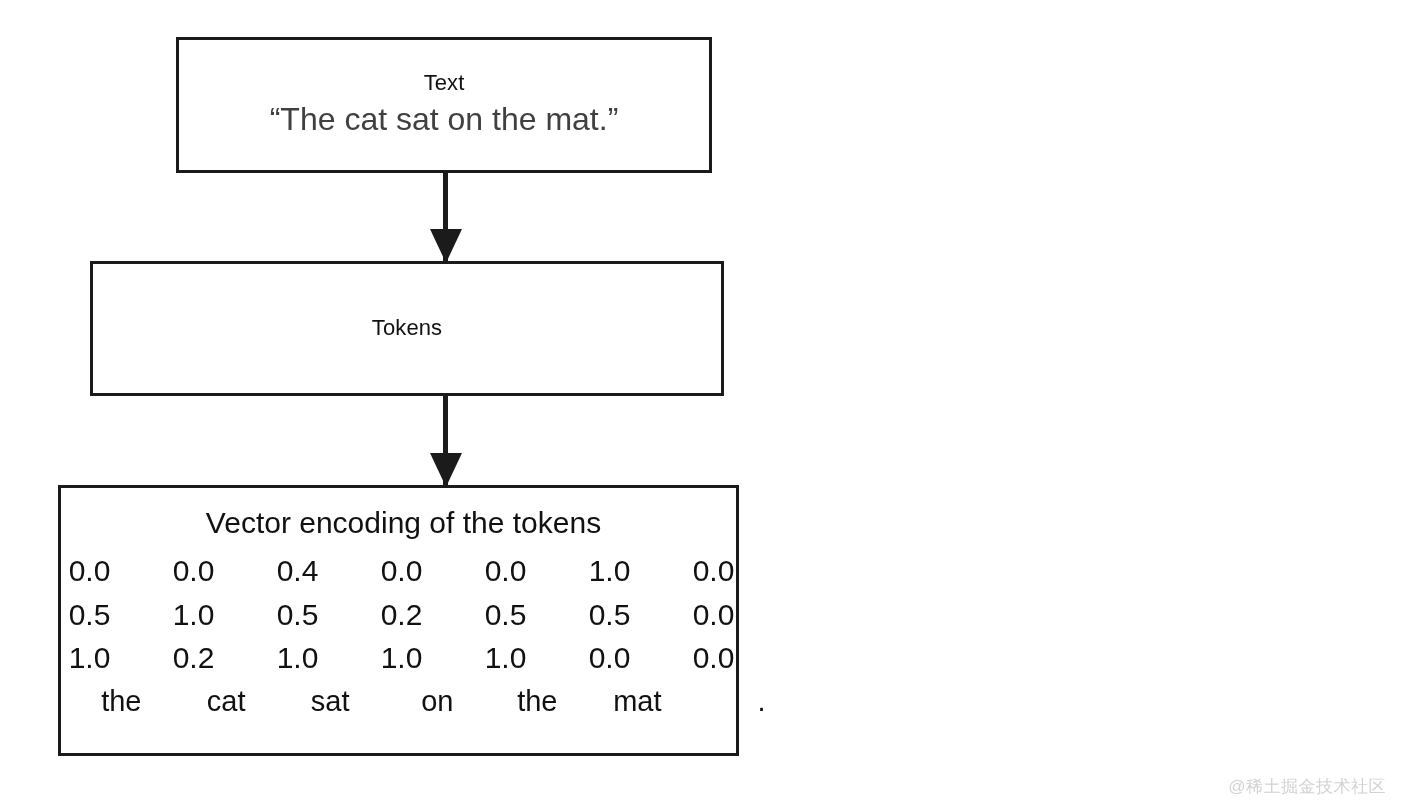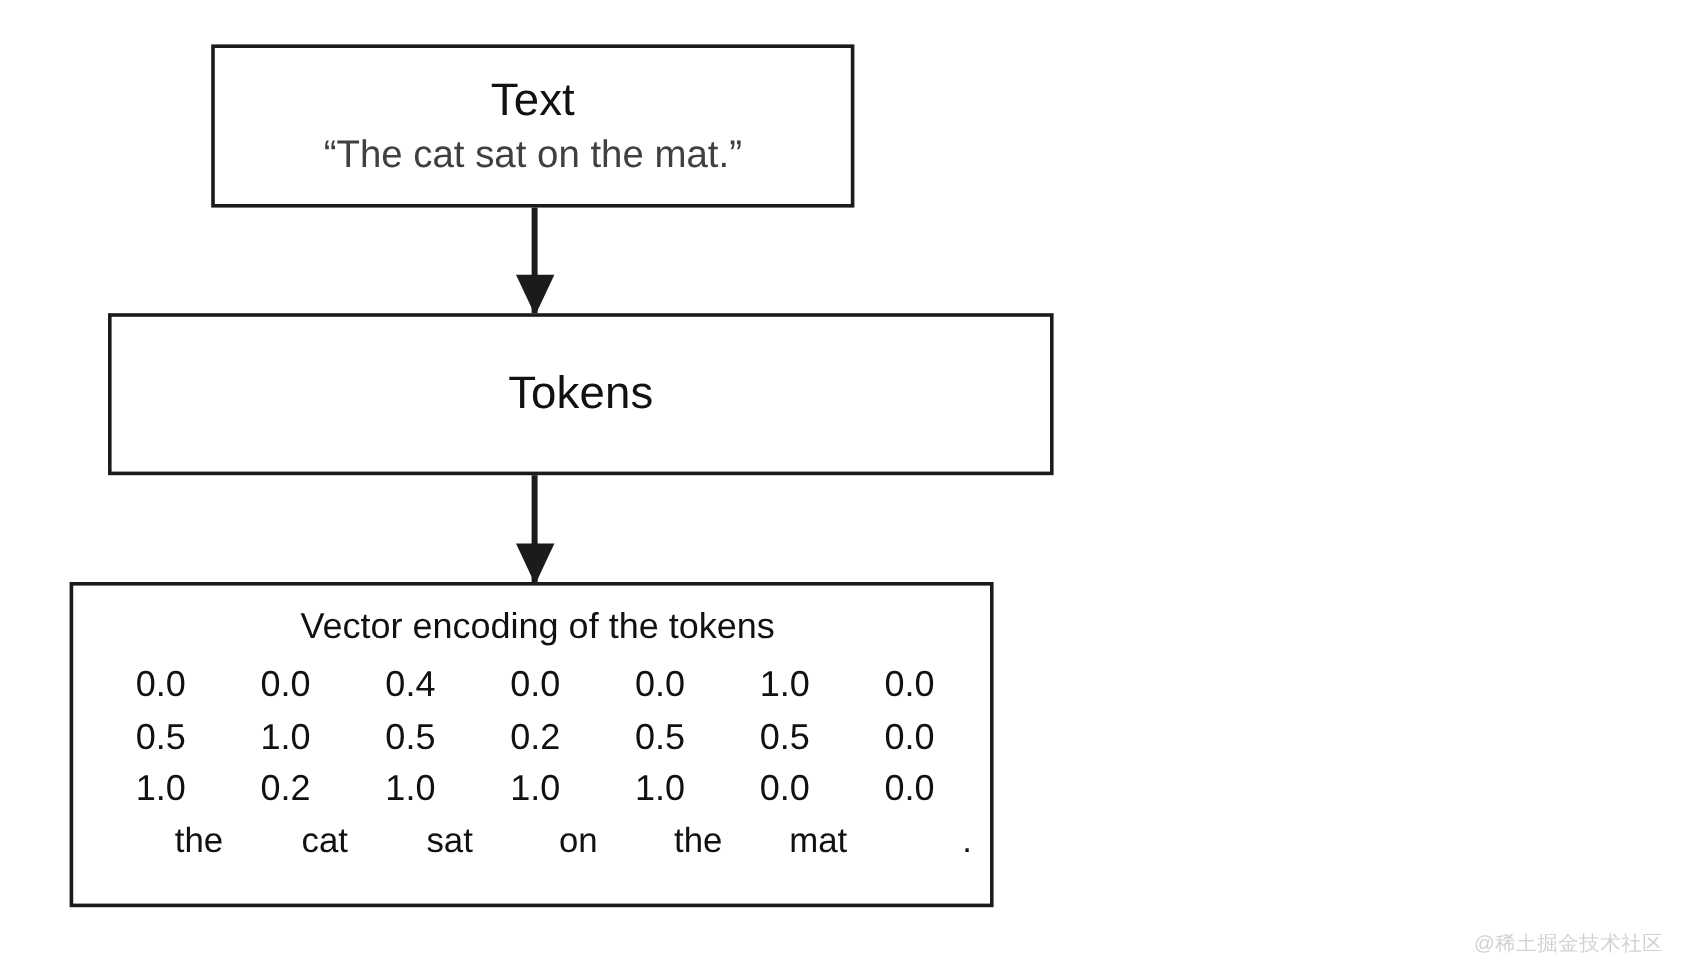--- a/index.html
+++ b/index.html
@@ -27,21 +27,21 @@
     box-sizing: border-box;
     border: 3px solid #1b1b1b;
     background: #ffffff;
     display: flex;
     flex-direction: column;
     align-items: center;
     justify-content: center;
   }
 
   .box-title {
-    font-size: 38px;
+    font-size: 22px;
     line-height: 1.12;
     letter-spacing: .1px;
     color: #111111;
     white-space: nowrap;
   }
   .box-sub {
     font-size: 32px;
     line-height: 1.2;
     color: #404040;
     white-space: nowrap;
@@ -51,27 +51,27 @@
   
   #box-text {
     left: 176px;
     top: 37px;
     width: 536px;
     height: 136px;
   }
   #box-tokens {
     left: 90px;
     top: 261px;
-    width: 788px;
+    width: 634px;
     height: 135px;
   }
   #box-vectors {
     left: 58px;
     top: 485px;
-    width: 770px;
+    width: 681px;
     height: 271px;
     justify-content: flex-start;
     padding-top: 18px;
   }
 
   
   .vec-heading {
     font-size: 30px;
     line-height: 1.1;
     color: #111111;

